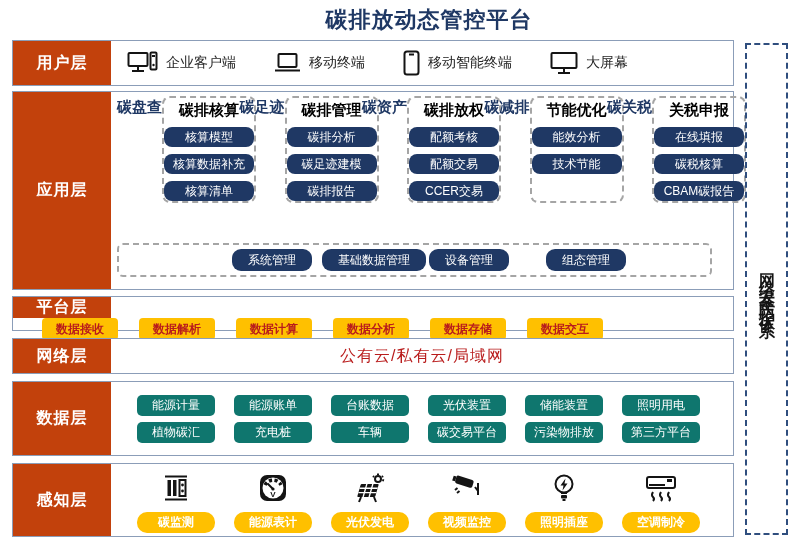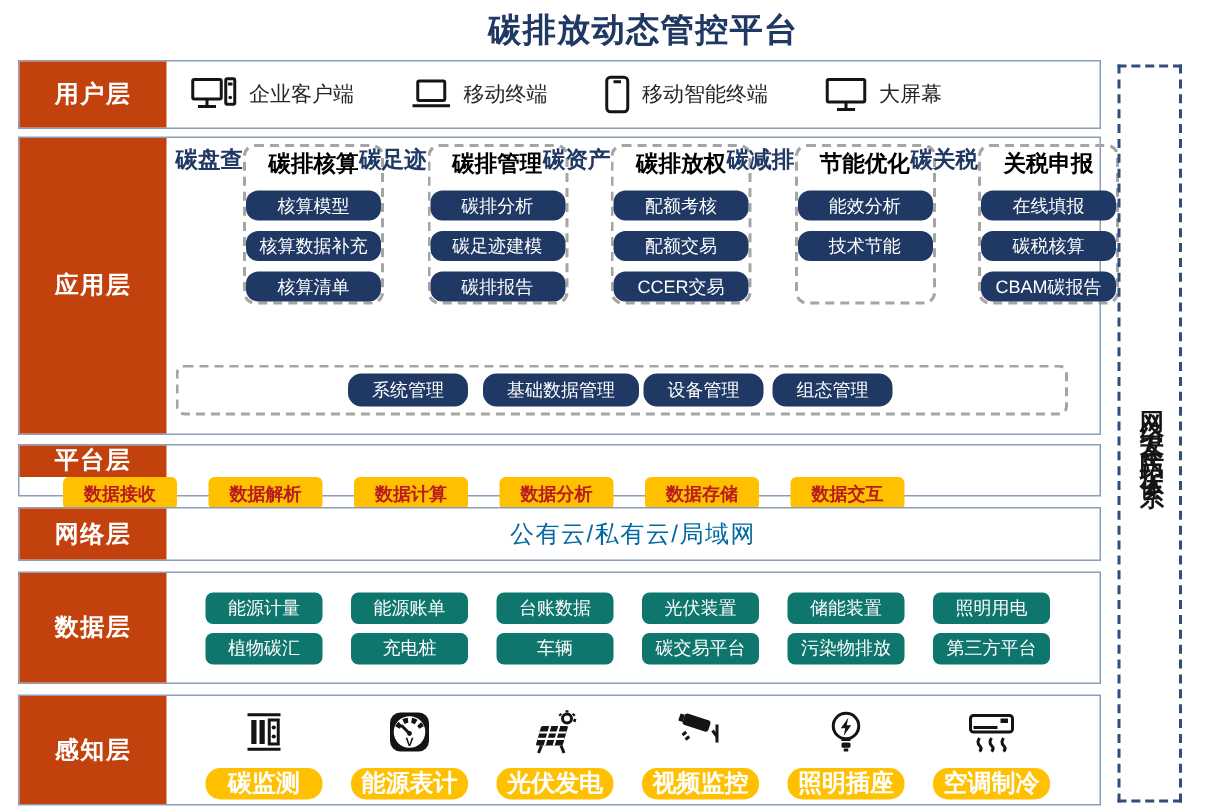--- a/index.html
+++ b/index.html
@@ -59,48 +59,48 @@
   }
   .app-box .btn-navy{width:90px;margin-top:7px;}
   .app-common{
     position:absolute;left:6px;top:151px;width:595px;height:34px;
     box-sizing:border-box;border:2px dashed #A5A5A5;border-radius:6px;
   }
   .app-common .btn-navy{position:absolute;top:50%;transform:translateY(-50%);height:22px;line-height:22px;border-radius:9px;}
   .common-0{left:113px;width:80px;}
   .common-1{left:203px;width:104px;}
   .common-2{left:310px;width:80px;}
-  .common-3{left:396px;width:80px;}
+  .common-3{left:427px;width:80px;}
 
   
   .platform-content{display:flex;align-items:center;padding-left:29px;gap:21px;}
   .btn-yellow{
     width:76px;height:22px;background:#FFC000;border-radius:4px;
     color:#b91c1c;font-weight:bold;font-size:12px;line-height:22px;text-align:center;
   }
 
   
   .network-content{display:flex;align-items:center;justify-content:center;
-    font-size:16px;color:#0369a1;letter-spacing:1px;}
+    font-size:16px;color:#b91c1c;letter-spacing:1px;}
 
   
   .data-content{display:flex;flex-direction:column;justify-content:center;gap:6px;}
   .data-row{display:flex;padding-left:26px;gap:19px;}
   .btn-data{
     width:78px;height:21px;background:#0f766e;border-radius:5px;
     color:#fff;font-size:12px;line-height:21px;text-align:center;
   }
 
   
   .sensing-content{display:flex;padding-left:26px;gap:19px;}
   .sense-col{width:78px;display:flex;flex-direction:column;align-items:center;}
   .sense-icon{height:34px;margin-top:5px;display:flex;align-items:flex-end;justify-content:center;}
   .sense-label{
     width:78px;height:21px;margin-top:9px;background:#FFC000;border-radius:10px;
-    color:#fff;font-weight:bold;font-size:16px;line-height:21px;text-align:center;
+    color:#fff;font-weight:bold;font-size:12px;line-height:21px;text-align:center;
   }
 
   
   .security{
     position:absolute;left:745px;top:43px;width:43px;height:492px;box-sizing:border-box;
     border:2px dashed #2F4E7E;display:flex;align-items:center;justify-content:center;
   }
   .security span{
     writing-mode:vertical-rl;text-orientation:upright;
     font-size:16px;font-weight:bold;color:#141414;letter-spacing:7px;

